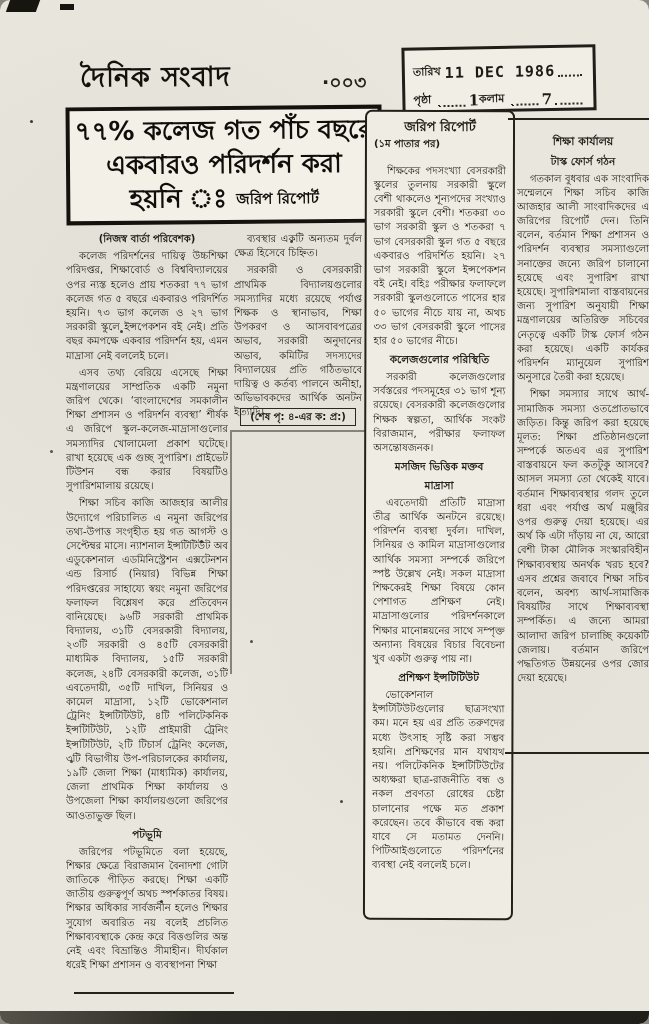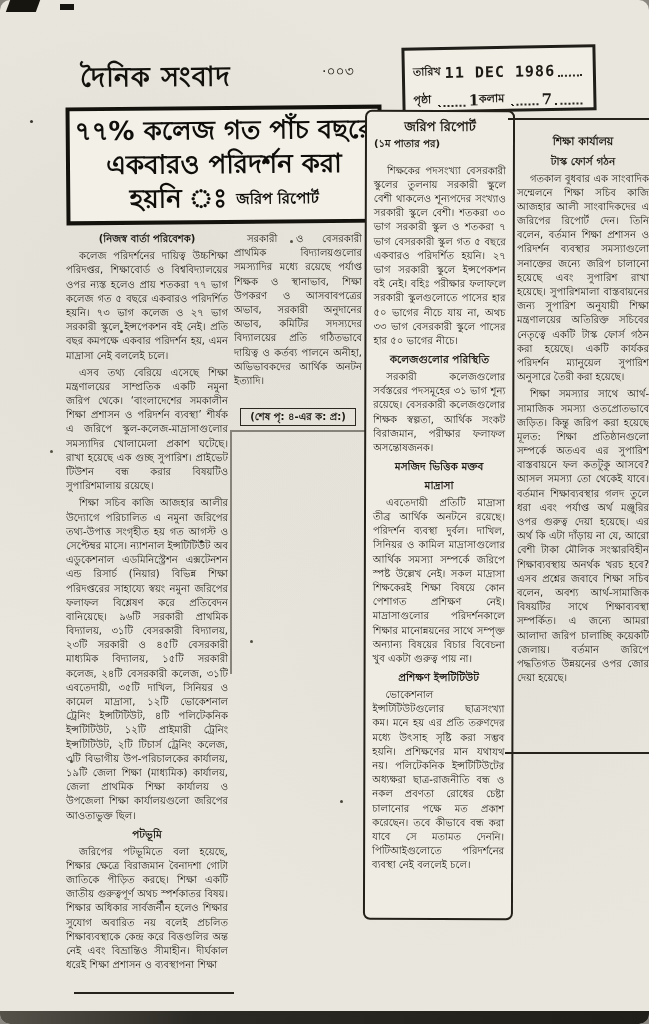--- a/index.html
+++ b/index.html
@@ -9,21 +9,21 @@
       radial-gradient(circle at 20% 30%, rgba(120,115,105,.06), transparent 40%),
       radial-gradient(circle at 75% 60%, rgba(120,115,105,.05), transparent 45%),
       #e9e6de;
     overflow:hidden;
     font-family:"DejaVu Sans","Liberation Sans",sans-serif;
     color:#17160f;
     border-radius:10px;
   }
   .abs{position:absolute;}
   .masthead{left:80px;top:56px;font-size:27px;font-weight:bold;letter-spacing:1px;color:#12110c;transform:rotate(-.4deg);}
-  .circ{left:322px;top:60px;font-size:14px;font-weight:normal;color:#23211a;}
+  .circ{left:322px;top:68px;font-size:19px;font-weight:bold;color:#23211a;}
   .stamp{
     left:402px;top:46px;width:194px;height:66px;border:3px solid #201e18;
     background:#f1eee6;transform:rotate(-1.1deg);padding:4px 8px;box-sizing:border-box;
     font-size:11px;font-weight:bold;color:#1c1a14;
   }
   .stamp-row{display:flex;align-items:flex-end;height:28px;}
   .stamp-label{margin-right:4px;}
   .dots{flex:1;border-bottom:2px dotted #2a2820;margin:0 3px 3px 3px;height:14px;}
   .stamp-date{font-family:"DejaVu Sans Mono","Liberation Mono",monospace;font-size:15px;font-weight:bold;letter-spacing:1px;}
   .hand{font-family:"DejaVu Serif","Liberation Serif",serif;font-size:15px;}
@@ -100,20 +100,21 @@
     <p class="byline">(নিজস্ব বার্তা পরিবেশক)</p>
     <p>কলেজ পরিদর্শনের দায়িত্ব উচ্চশিক্ষা পরিদপ্তর, শিক্ষাবোর্ড ও বিশ্ববিদ্যালয়ের ওপর ন্যস্ত হলেও প্রায় শতকরা ৭৭ ভাগ কলেজ গত ৫ বছরে একবারও পরিদর্শিত হয়নি। ৭৩ ভাগ কলেজ ও ২৭ ভাগ সরকারী স্কুলে ইন্সপেকশন বই নেই। প্রতি বছর কমপক্ষে একবার পরিদর্শন হয়, এমন মাদ্রাসা নেই বললেই চলে।</p>
     <p>এসব তথ্য বেরিয়ে এসেছে শিক্ষা মন্ত্রণালয়ের সাম্প্রতিক একটি নমুনা জরিপ থেকে। ‘বাংলাদেশের সমকালীন শিক্ষা প্রশাসন ও পরিদর্শন ব্যবস্থা’ শীর্ষক এ জরিপে স্কুল-কলেজ-মাদ্রাসাগুলোর সমস্যাদির খোলামেলা প্রকাশ ঘটেছে। রাখা হয়েছে এক গুচ্ছ সুপারিশ। প্রাইভেট টিউশন বন্ধ করার বিষয়টিও সুপারিশমালায় রয়েছে।</p>
     <p>শিক্ষা সচিব কাজি আজহার আলীর উদ্যোগে পরিচালিত এ নমুনা জরিপের তথ্য-উপাত্ত সংগৃহীত হয় গত আগস্ট ও সেপ্টেম্বর মাসে। ন্যাশনাল ইন্সটিটিউট অব এডুকেশনাল এডমিনিস্ট্রেশন এক্সটেনশন এন্ড রিসার্চ (নিয়ার) বিভিন্ন শিক্ষা পরিদপ্তরের সাহায্যে স্বয়ং নমুনা জরিপের ফলাফল বিশ্লেষণ করে প্রতিবেদন বানিয়েছে। ৯৬টি সরকারী প্রাথমিক বিদ্যালয়, ৩১টি বেসরকারী বিদ্যালয়, ২৩টি সরকারী ও ৪৫টি বেসরকারী মাধ্যমিক বিদ্যালয়, ১৫টি সরকারী কলেজ, ২৪টি বেসরকারী কলেজ, ৩১টি এবতেদায়ী, ৩৫টি দাখিল, সিনিয়র ও কামেল মাদ্রাসা, ১২টি ভোকেশনাল ট্রেনিং ইন্সটিটিউট, ৪টি পলিটেকনিক ইন্সটিটিউট, ১২টি প্রাইমারী ট্রেনিং ইন্সটিটিউট, ২টি টিচার্স ট্রেনিং কলেজ, ৩টি বিভাগীয় উপ-পরিচালকের কার্যালয়, ১৯টি জেলা শিক্ষা (মাধ্যমিক) কার্যালয়, জেলা প্রাথমিক শিক্ষা কার্যালয় ও উপজেলা শিক্ষা কার্যালয়গুলো জরিপের আওতাভুক্ত ছিল।</p>
     <div class="subhead">পটভূমি</div>
     <p>জরিপের পটভূমিতে বলা হয়েছে, শিক্ষার ক্ষেত্রে বিরাজমান বৈনাদশা গোটা জাতিকে পীড়িত করছে। শিক্ষা একটি জাতীয় গুরুত্বপূর্ণ অথচ স্পর্শকাতর বিষয়। শিক্ষার অধিকার সার্বজনীন হলেও শিক্ষার সুযোগ অবারিত নয় বলেই প্রচলিত শিক্ষাব্যবস্থাকে কেন্দ্র করে বিত্তগুলির অন্ত নেই এবং বিভ্রান্তিও সীমাহীন। দীর্ঘকাল ধরেই শিক্ষা প্রশাসন ও ব্যবস্থাপনা শিক্ষা</p>
   </div>
   <div class="abs rule" style="left:74px;top:992px;width:160px;height:2px;"></div>
 
   <div class="abs col" style="left:234px;top:232px;width:128px;height:196px;">
+    <p>ব্যবস্থার একটি অন্যতম দুর্বল ক্ষেত্র হিসেবে চিহ্নিত।</p>
     <p>সরকারী ও বেসরকারী প্রাথমিক বিদ্যালয়গুলোর সমস্যাদির মধ্যে রয়েছে পর্যাপ্ত শিক্ষক ও স্থানাভাব, শিক্ষা উপকরণ ও আসবাবপত্রের অভাব, সরকারী অনুদানের অভাব, কমিটির সদস্যদের বিদ্যালয়ের প্রতি গঠিতভাবে দায়িত্ব ও কর্তব্য পালনে অনীহা, অভিভাবকদের আর্থিক অনটন ইত্যাদি।</p>
   </div>
   <div class="abs col" style="left:240px;top:405px;width:116px;">
     <div class="note">(শেষ পৃ: ৪-এর ক: প্র:)</div>
   </div>
   <div class="abs emptybox"></div>
 
   <div class="abs center-box col">
     <div class="center-head">জরিপ রিপোর্ট</div>
     <div class="center-sub">(১ম পাতার পর)</div>

